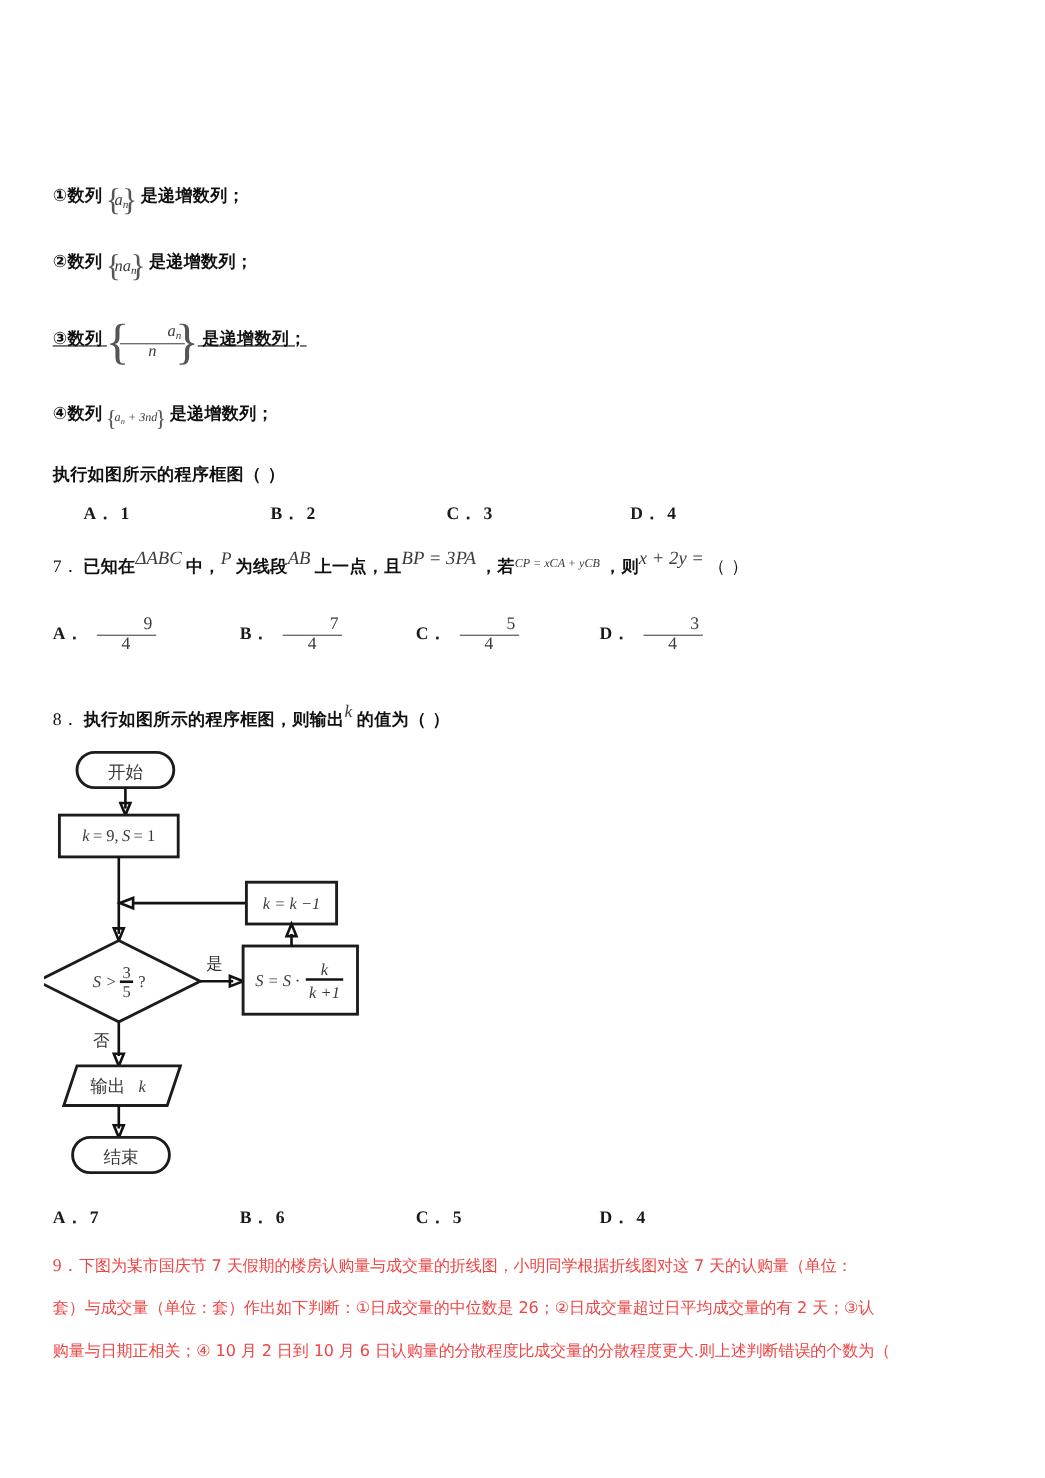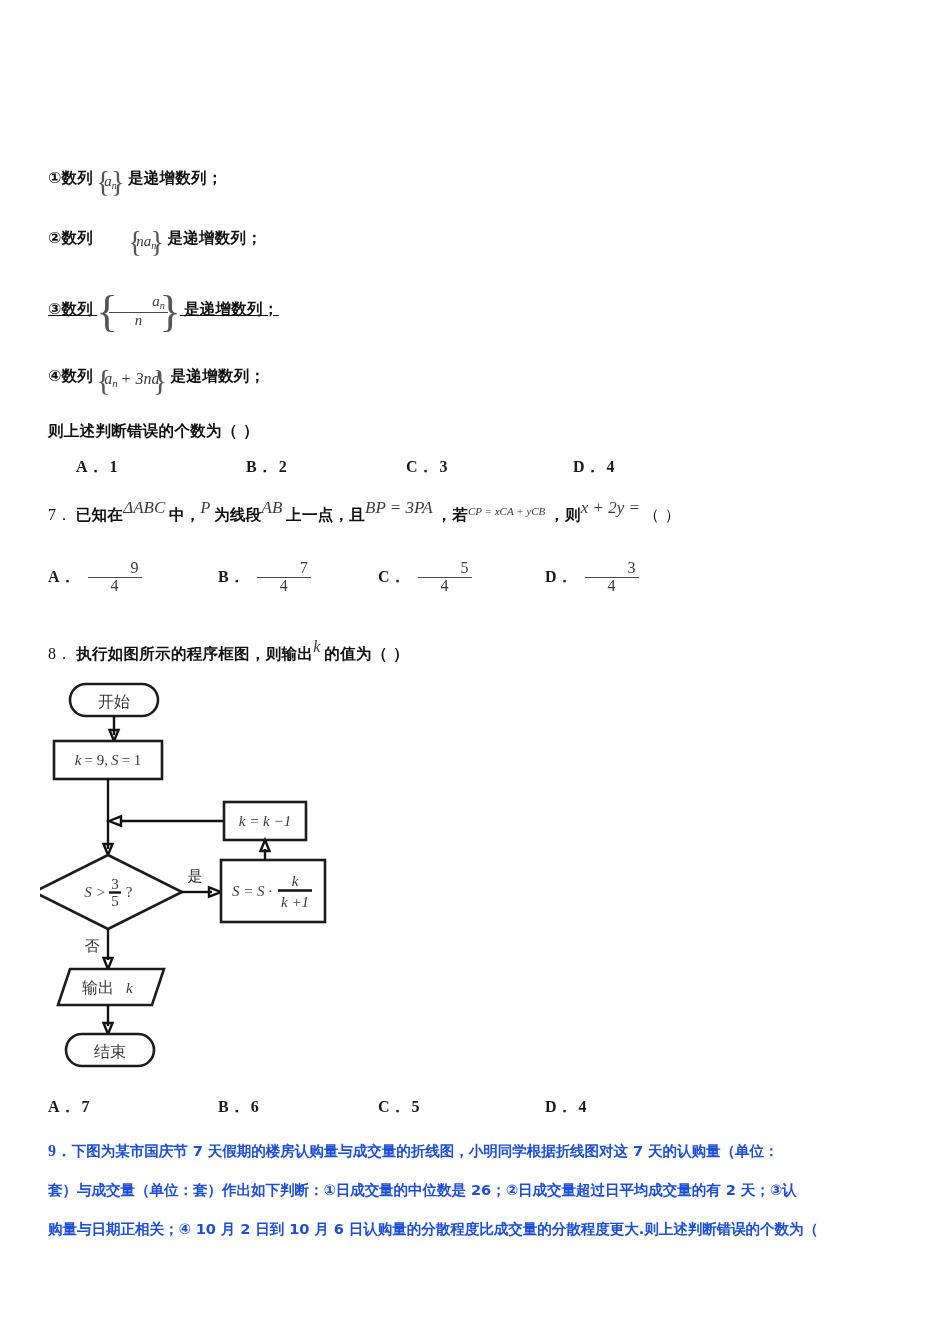--- a/index.html
+++ b/index.html
@@ -106,24 +106,24 @@
   }
   .opt .val {
     font-family: "Liberation Serif", serif;
     font-weight: 700;
   }
 
   
   .para {
     position: absolute;
     font-family: "DejaVu Sans", "Liberation Sans", sans-serif;
-    font-weight: 700;
+    font-weight: 400;
     font-size: 14.6px;
     line-height: 38px;
-    color: #1d4ed8;
+    color: #ef4444;
     letter-spacing: -0.1px;
     white-space: nowrap;
   }
 
   
   #flowchart { position: absolute; left: 40px; top: 678px; }
   .fc-txt {
     font-family: "Liberation Serif", "DejaVu Serif", serif;
     font-style: italic;
     font-size: 15px;
@@ -153,47 +153,47 @@
   <div class="qline" style="left:48px; top:170px;">
     <span class="cjk">①</span><span class="cjk">数列</span>
     <span class="braced" style="font-size:15px;">
       <span class="mathi">a</span><span class="sub mathi">n</span>
     </span>
     <span class="cjk">是递增数列；</span>
   </div>
 
   <div class="qline" style="left:48px; top:230px;">
     <span class="cjk">②</span><span class="cjk">数列</span>
-    <span class="braced" style="font-size:15px;margin-left:32px;">
+    <span class="braced" style="font-size:15px;">
       <span class="mathi">na</span><span class="sub mathi">n</span>
     </span>
     <span class="cjk">是递增数列；</span>
   </div>
 
   <div class="qline" style="left:48px; top:294px;text-decoration:underline;">
     <span class="cjk">③</span><span class="cjk">数列</span>
     <span class="braced big" style="font-size:15px; padding:0 10px;">
       <span class="frac">
         <span class="num"><span>a</span><span class="sub">n</span></span>
         <span class="den">n</span>
       </span>
     </span>
     <span class="cjk">是递增数列；</span>
   </div>
 
   <div class="qline" style="left:48px; top:368px;">
     <span class="cjk">④</span><span class="cjk">数列</span>
-    <span class="braced" style="font-size:16px;">
+    <span class="braced" style="font-size:11px;">
       <span class="mathi">a</span><span class="sub mathi">n</span><span class="mathi" style="margin-left:3px;">+ 3nd</span>
     </span>
     <span class="cjk">是递增数列；</span>
   </div>
 
   <div class="qline" style="left:48px; top:423px;">
-    <span class="cjk">则上述判断错误的个数为（ ）</span>
+    <span class="cjk">执行如图所示的程序框图（ ）</span>
   </div>
 
   <div class="optrow" style="top:457px;margin-left:28px;">
     <div class="opt" style="left:48px;">
       <span class="lbl">A．</span><span class="val">1</span>
     </div>
     <div class="opt" style="left:218px;">
       <span class="lbl">B．</span><span class="val">2</span>
     </div>
     <div class="opt" style="left:378px;">

